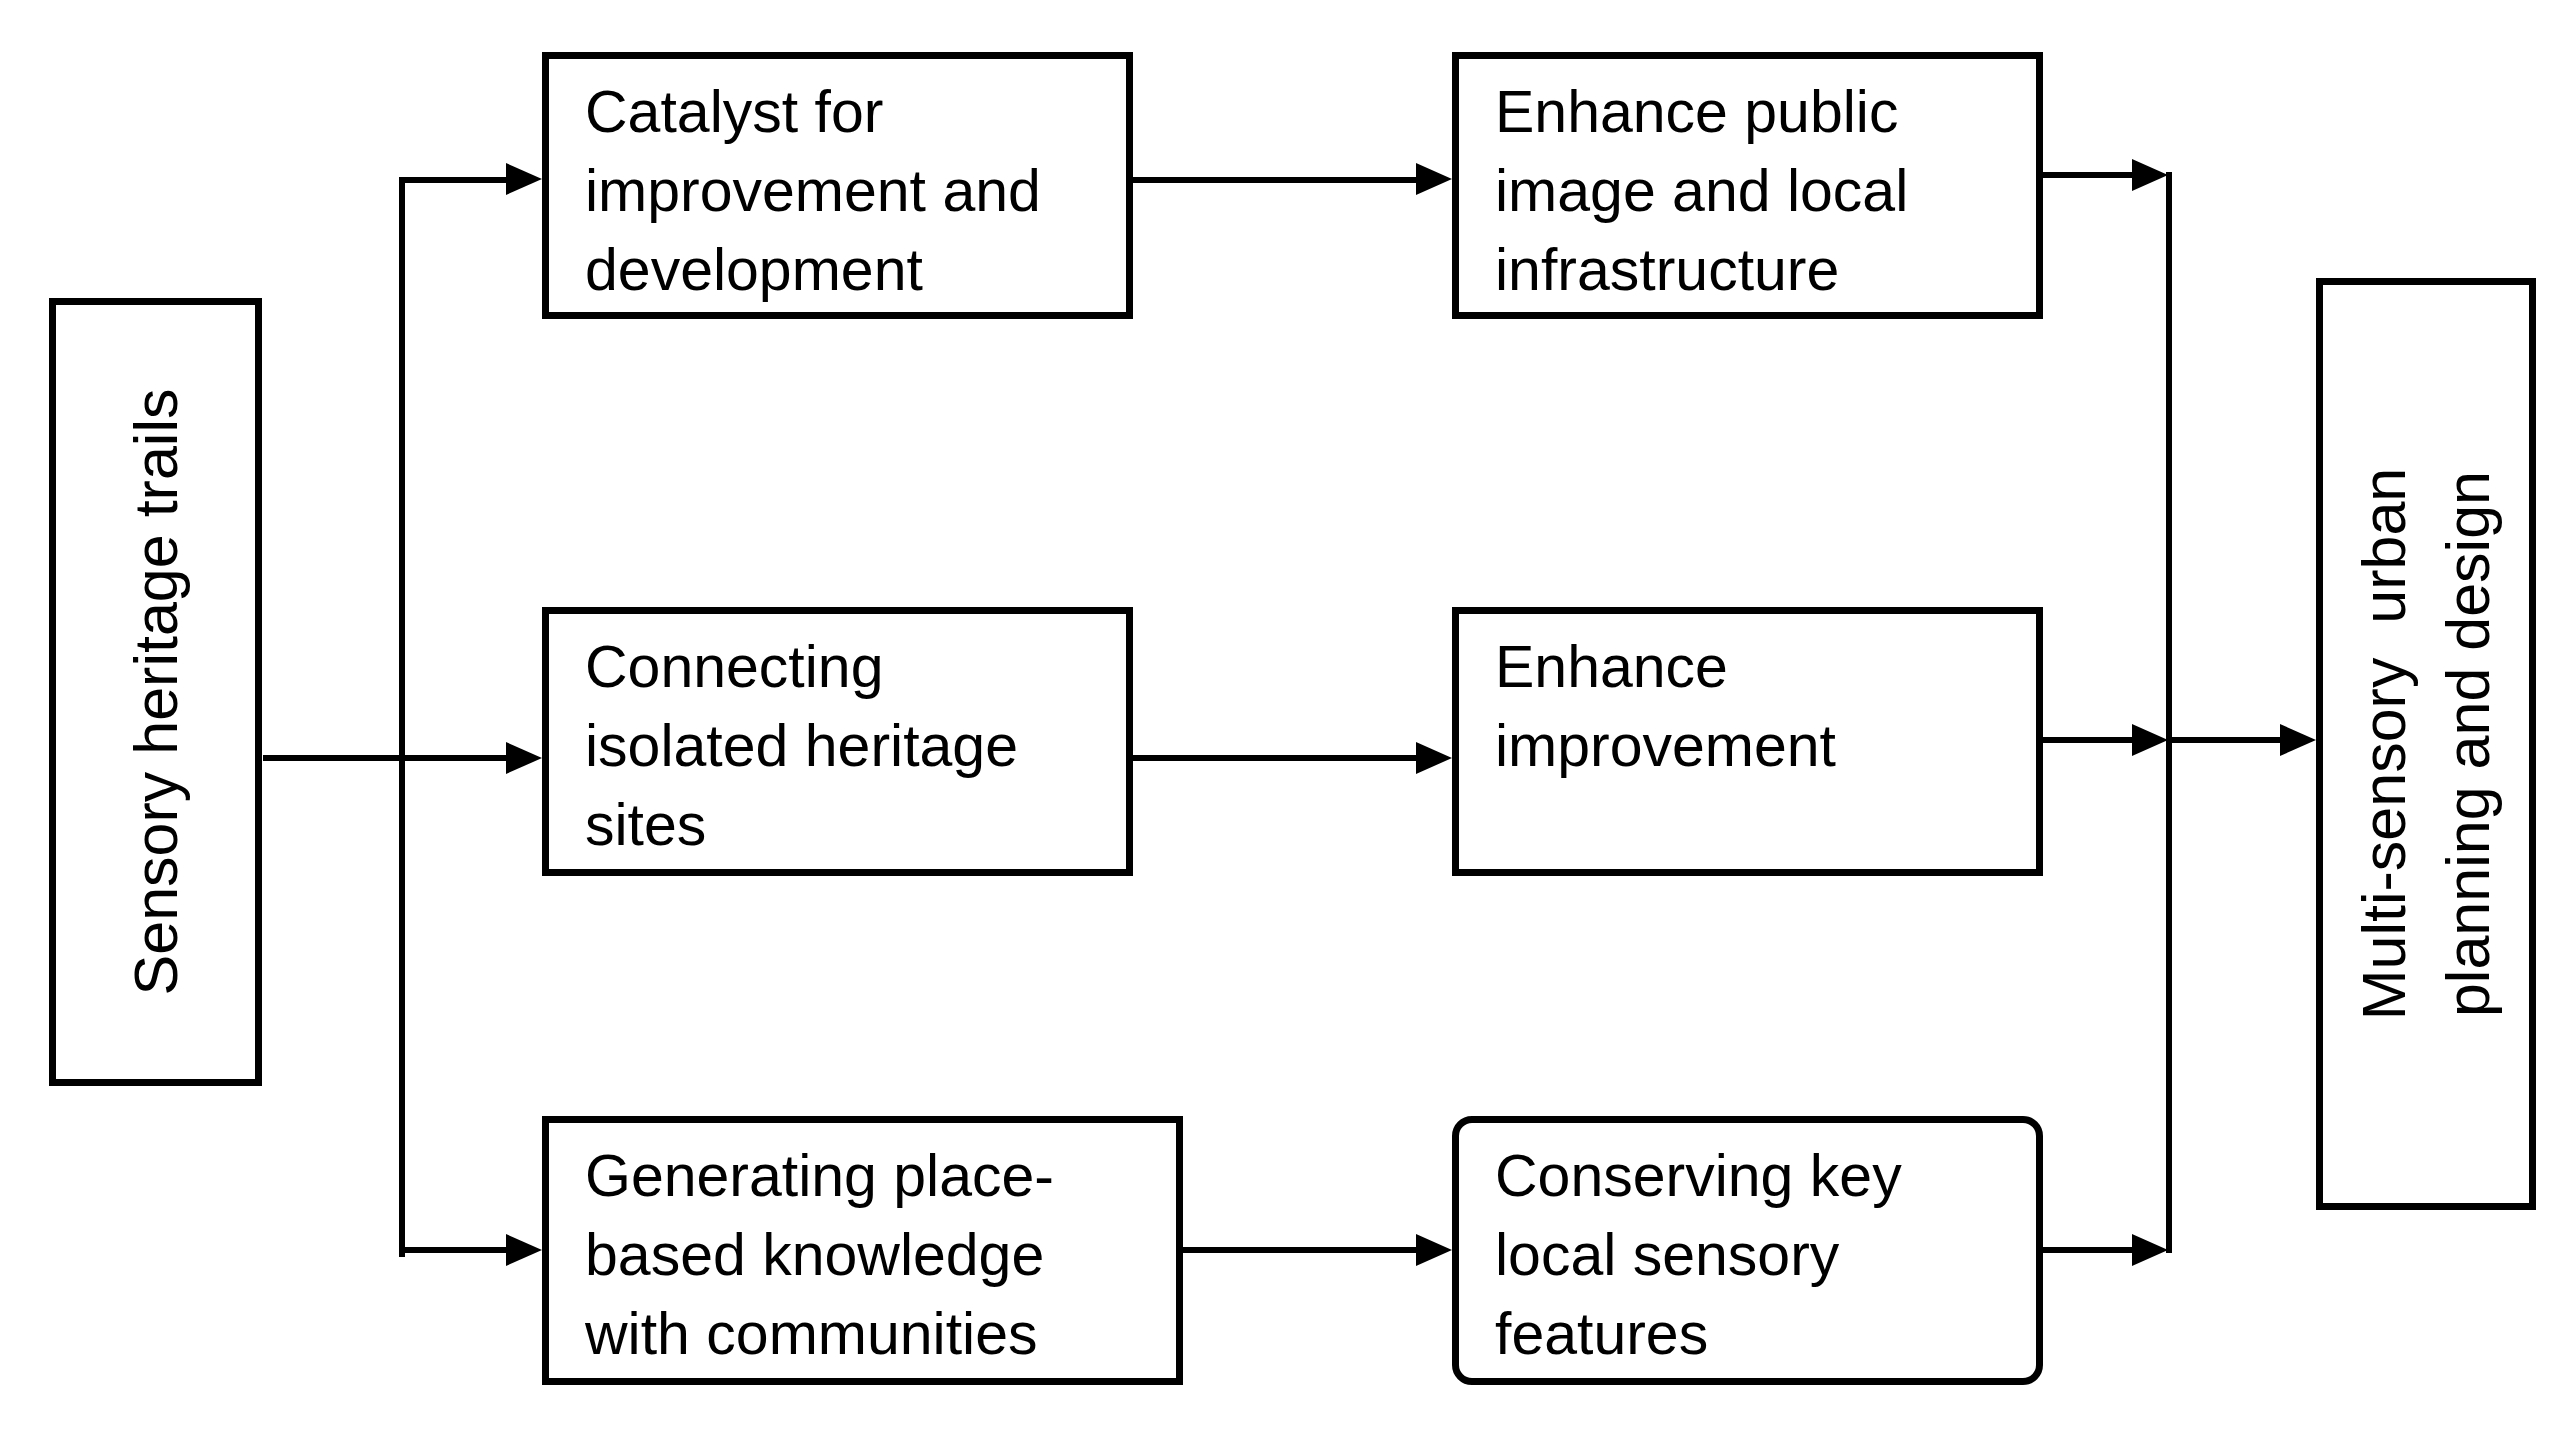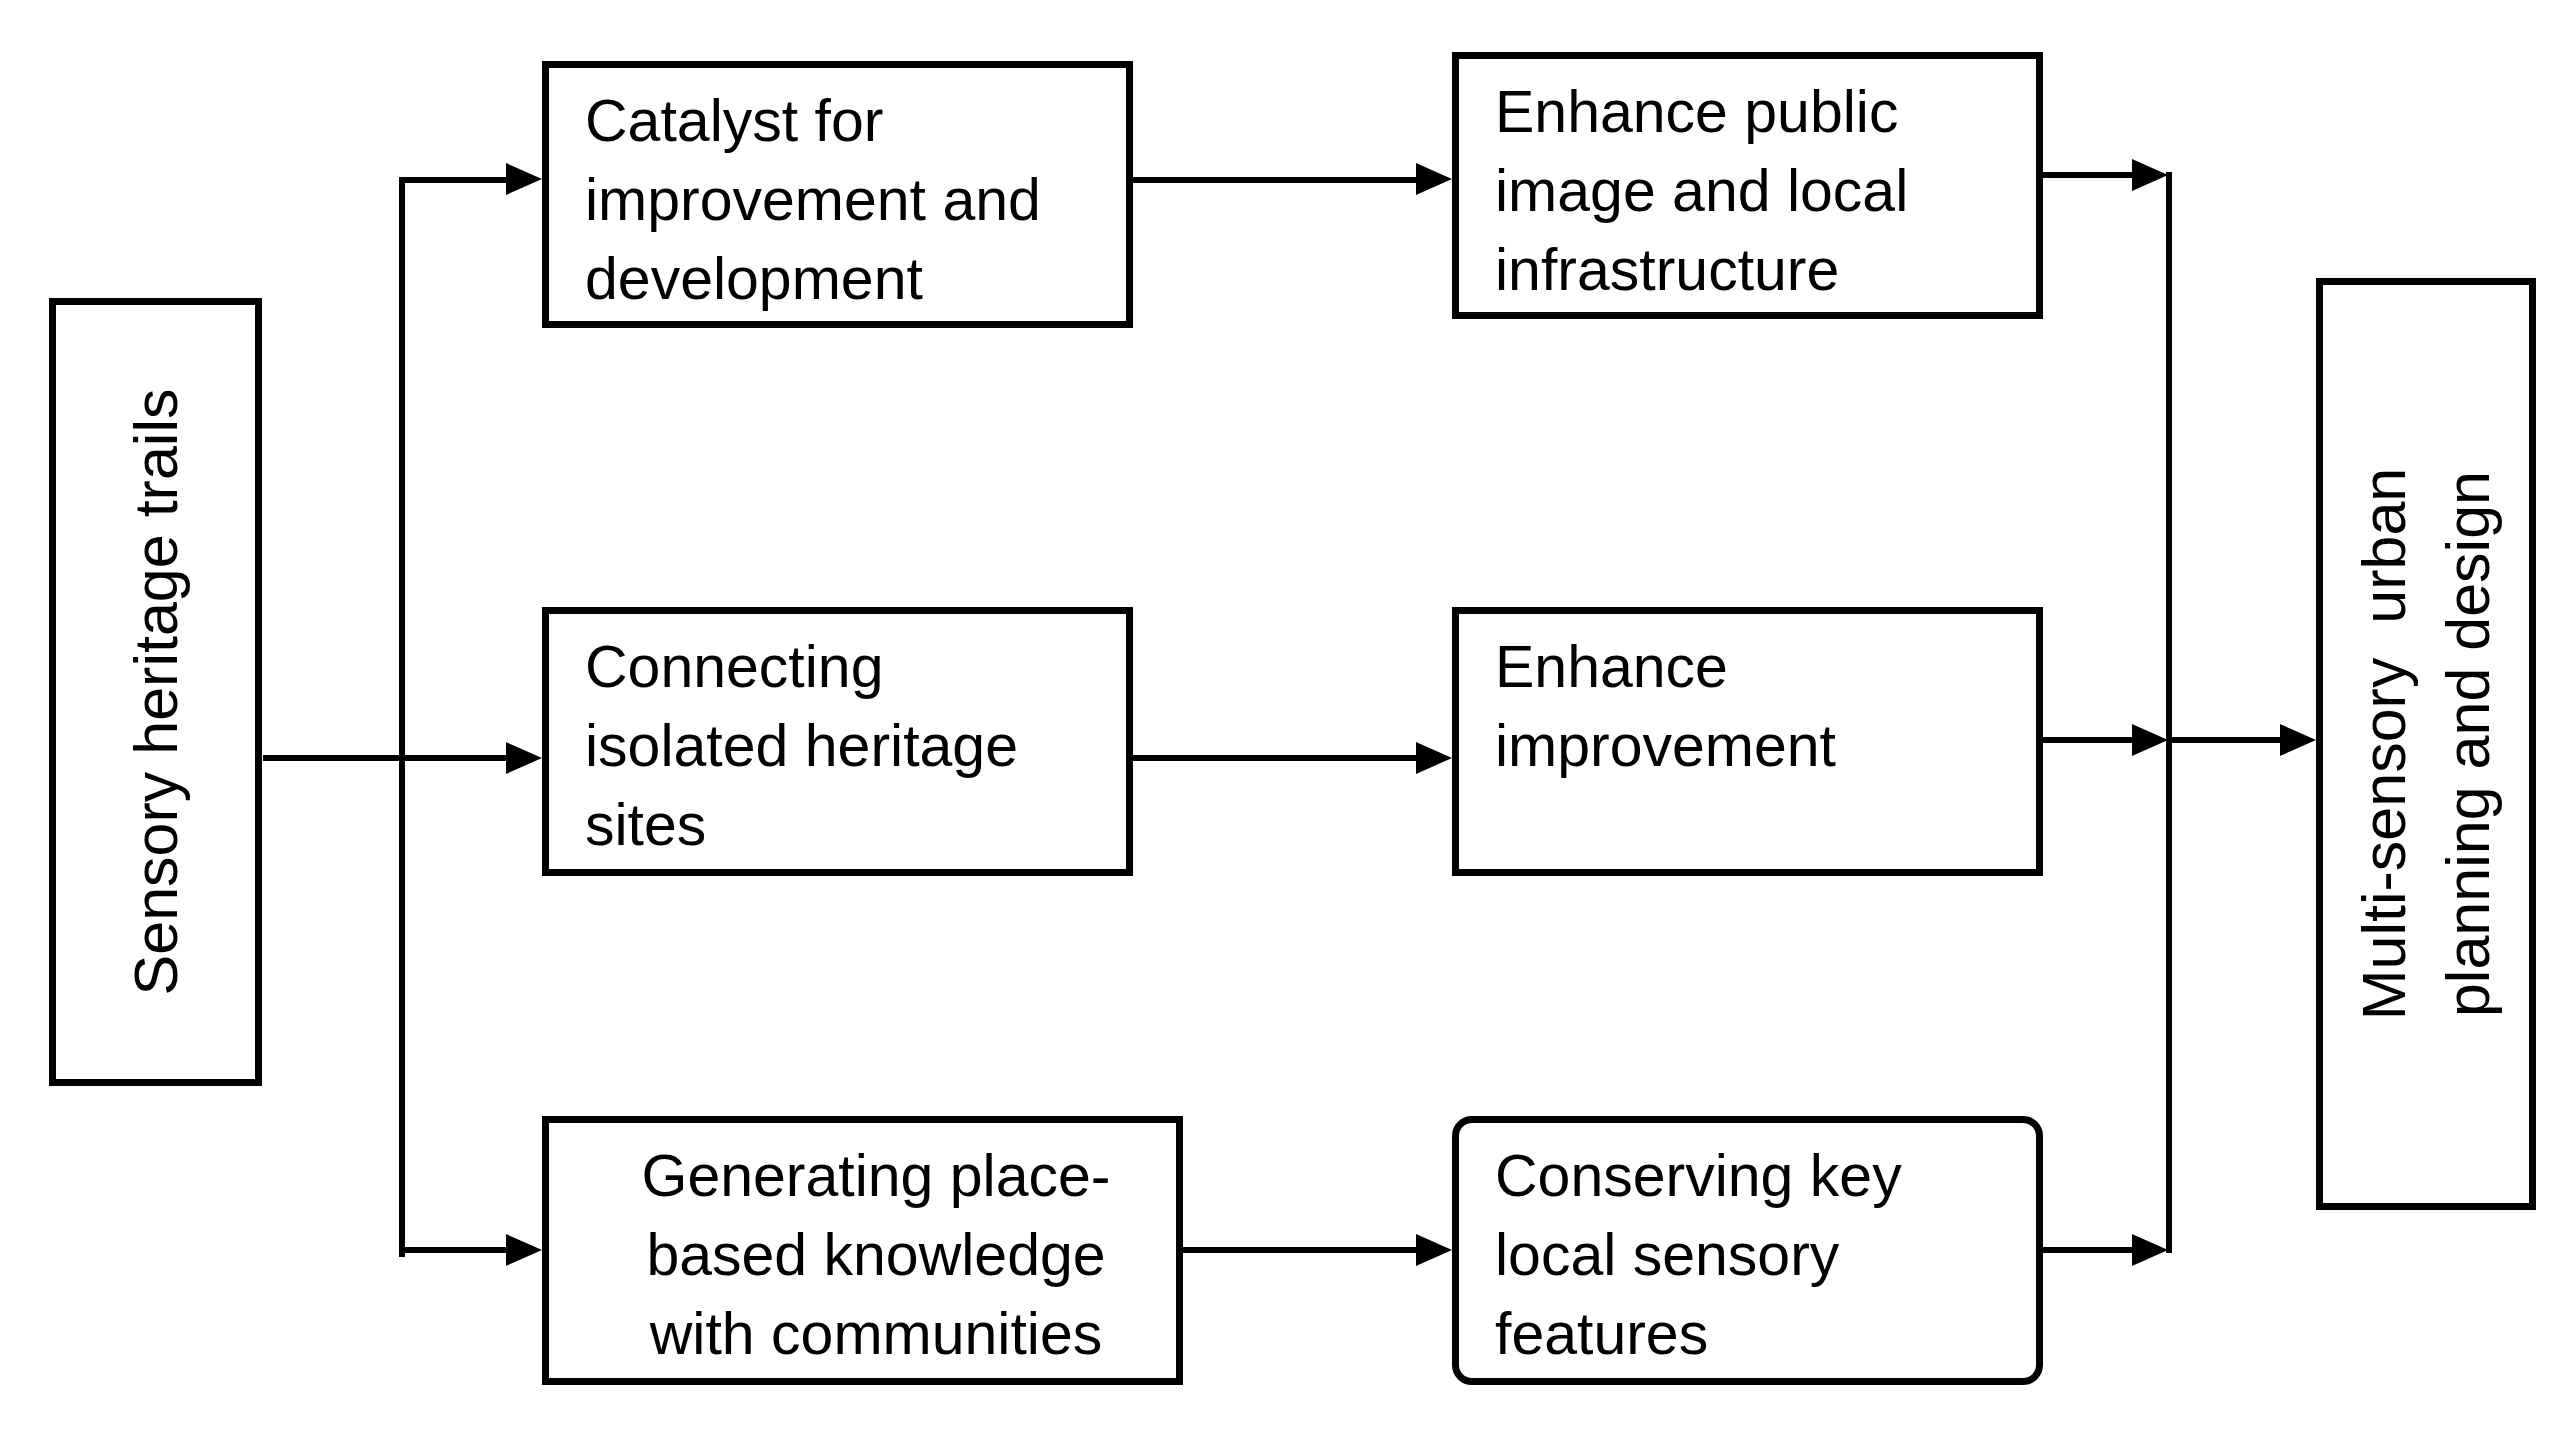--- a/index.html
+++ b/index.html
@@ -57,21 +57,21 @@
 </style>
 </head>
 <body>
 
 <div id="diagram">
 
   <div class="node vertical" style="left:49px; top:298px; width:213px; height:788px;">
     <div class="label">Sensory heritage trails</div>
   </div>
 
-  <div class="node" style="left:542px; top:61px; width:591px; height:267px;">
+  <div class="node" style="left:542px; top:52px; width:591px; height:267px;">
     <div class="label">Catalyst for
 improvement and
 development</div>
   </div>
 
   <div class="node" style="left:1452px; top:52px; width:591px; height:267px;">
     <div class="label">Enhance public
 image and local
 infrastructure</div>
   </div>
@@ -80,21 +80,21 @@
     <div class="label">Connecting
 isolated heritage
 sites</div>
   </div>
 
   <div class="node" style="left:1452px; top:607px; width:591px; height:269px;">
     <div class="label">Enhance
 improvement</div>
   </div>
 
-  <div class="node" style="left:542px; top:1116px; width:641px; height:269px;text-align:center;">
+  <div class="node" style="left:542px; top:1116px; width:641px; height:269px;">
     <div class="label">Generating place-
 based knowledge
 with communities</div>
   </div>
 
   <div class="node" style="left:1452px; top:1116px; width:591px; height:269px;border-radius:20px;">
     <div class="label">Conserving key
 local sensory
 features</div>
   </div>

